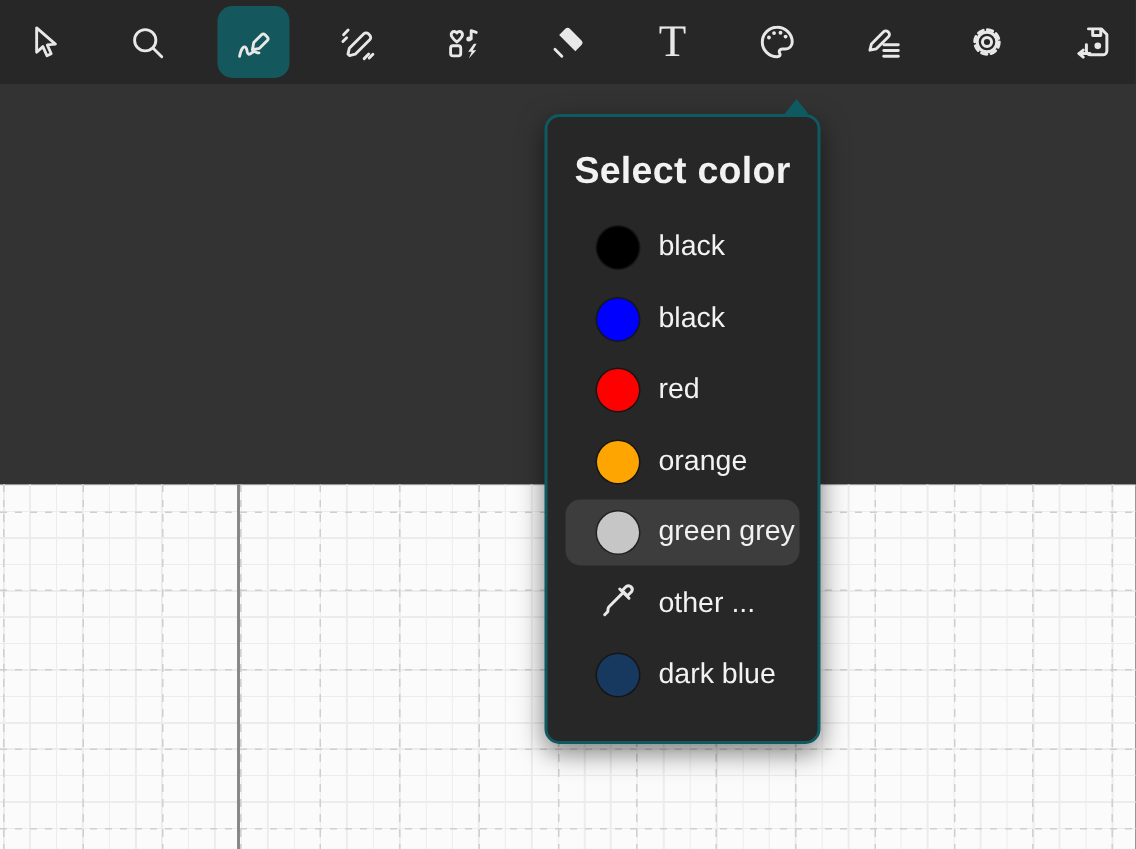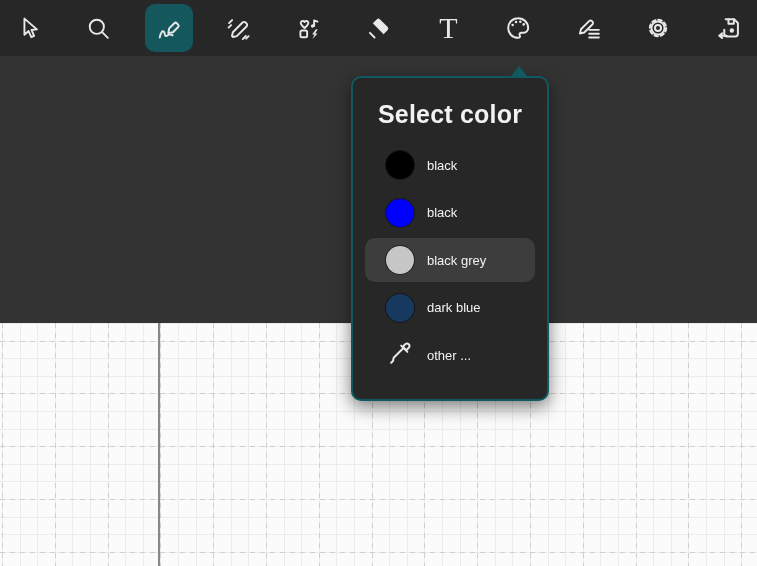--- a/index.html
+++ b/index.html
@@ -53,21 +53,21 @@
     z-index:1;
   }
   .gline{position:absolute;pointer-events:none;}
   .gline.v{top:0;bottom:0;width:1px;
     background:repeating-linear-gradient(180deg, var(--grid-major) 0 5px, transparent 5px 10px);}
   .gline.h{left:0;right:0;height:1px;
     background:repeating-linear-gradient(90deg, var(--grid-major) 0 5px, transparent 5px 10px);}
   .page-line{position:absolute;top:0;bottom:0;left:158px;width:2px;background:var(--page-line);}
   
   .popup{
-    position:absolute;left:351px;top:76px;width:198px;
+    position:absolute;left:363px;top:76px;width:184px;
     background:var(--popup-bg);
     border:2px solid var(--popup-border);
     border-radius:10px;
     padding:22px 12px 18px;
     box-shadow:0 6px 18px rgba(0,0,0,.5);
     z-index:5;
   }
   .popup::before{
     content:"";position:absolute;top:-12px;left:158px;width:0;height:0;
     border-left:8px solid transparent;border-right:8px solid transparent;
@@ -81,21 +81,21 @@
     display:flex;align-items:center;height:44px;margin-bottom:3.5px;
     padding-left:21px;border-radius:10px;cursor:pointer;
   }
   .row.selected{background:var(--highlight-row-bg);}
   .swatch{
     width:28px;height:28px;border-radius:50%;flex:none;margin-right:13px;
     box-shadow:0 0 0 1px rgba(0,0,0,.45);
   }
   .eyedropper{flex:none;margin-right:13px;}
   .eyedropper .stroke{stroke:var(--icon-color);stroke-width:1.7;fill:none;stroke-linecap:round;stroke-linejoin:round;}
-  .row-label{font-size:13px;color:var(--text-color);white-space:nowrap;}
+  .row-label{font-size:19px;color:var(--text-color);white-space:nowrap;}
 </style>
 </head>
 <body>
 
 <div class="toolbar">
 
   <button class="tool">
     <span>
       <svg width="27" height="27" viewBox="0 0 24 24">
         <path class="stroke" d="M7.5 3.2 L7.5 17.6 L11.2 14.3 L13.6 19.7 L16.1 18.5 L13.8 13.3 L18.6 12.8 Z"></path>
@@ -236,40 +236,50 @@
 
     <span class="row-label">black</span>
   </div>
 
   <div class="row">
     <span class="swatch" style="background: rgb(0, 0, 255);"></span>
 
     <span class="row-label">black</span>
   </div>
 
-
-
+  <div class="row">
+    <span class="swatch" style="background: rgb(255, 0, 0);"></span>
+
+    <span class="row-label">red</span>
+  </div>
+
+
+  <div class="row">
+    <span class="swatch" style="background: rgb(255, 165, 2);"></span>
+
+    <span class="row-label">orange</span>
+  </div>
 
   <div class="row selected">
     <span class="swatch" style="background: rgb(198, 198, 198);"></span>
 
-    <span class="row-label">black grey</span>
-  </div>
-
-  <div class="row">
-    <span class="swatch" style="background: rgb(23, 57, 95);"></span>
-
-    <span class="row-label">dark blue</span>
+    <span class="row-label">green grey</span>
   </div>
 
   <div class="row">
 
     <span class="eyedropper">
       <svg width="28" height="28" viewBox="0 0 24 24">
         <path class="stroke" d="M16.7 4.3 a2.15 2.15 0 0 1 3 3 l-2.3 2.3 -3-3 z"></path>
         <path class="stroke" d="M13 5.7 l5.3 5.3"></path>
         <path class="stroke" d="M15.2 7.5 L7 15.7 c-.4.4-.65.9-.7 1.45 l-.15 1.5 -1.75 1.75"></path>
       </svg>
     </span>
     <span class="row-label">other ...</span>
   </div>
+
+  <div class="row">
+    <span class="swatch" style="background: rgb(23, 57, 95);"></span>
+
+    <span class="row-label">dark blue</span>
+  </div>
 </div>
 </div>
 
 </body></html>

